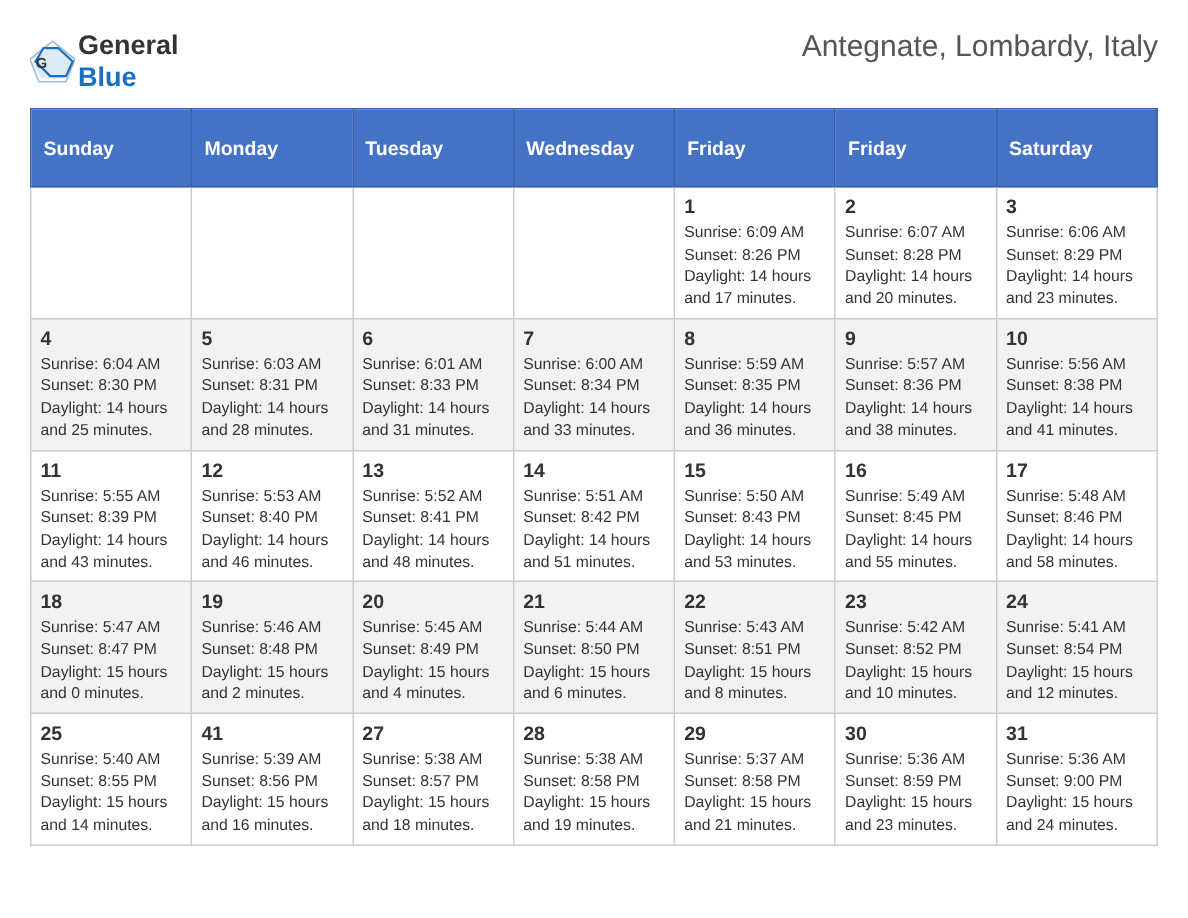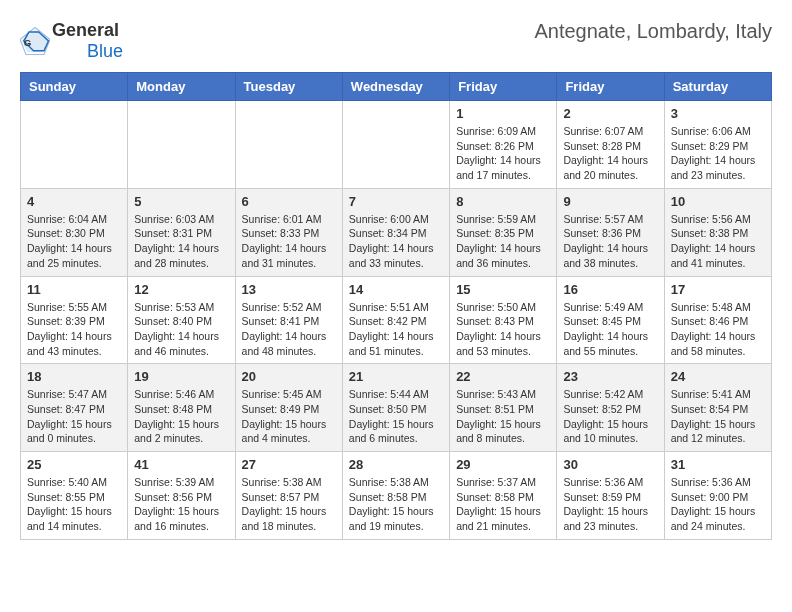--- a/index.html
+++ b/index.html
@@ -39,21 +39,21 @@
     }
     .calendar {
       width: 100%;
       border-collapse: collapse;
       border: 1px solid #ccc;
     }
     .calendar th {
       background-color: #4472c4;
       color: #fff;
       text-align: left;
-      padding: 6px 8px;
+      padding: 18px 8px;
       font-size: 13px;
       border: 1px solid #3a62b0;
     }
     .calendar td {
       vertical-align: top;
       border: 1px solid #ccc;
       padding: 5px 6px;
       width: calc(100% / 7);
       min-height: 80px;
       font-size: 11px;
@@ -84,21 +84,21 @@
   <div class="logo">
     <svg class="logo-icon" viewBox="0 0 40 40">
       <rect x="0" y="0" width="40" height="40" fill="white"></rect>
       <polygon points="20,5 38,20 30,35 10,35 2,20" fill="#1a6fc4" opacity="0.15"></polygon>
       <polygon points="25,8 38,20 32,33 18,33 5,20 12,8" fill="none" stroke="#1a6fc4" stroke-width="2"></polygon>
       <polygon points="20,2 40,18 32,38 8,38 0,18" fill="none" stroke="#4472c4" stroke-width="1.5" opacity="0.5"></polygon>
       <text x="5" y="26" font-size="13" font-weight="bold" fill="#333">G</text>
     </svg>
     <div>
       <span style="font-size:18px;font-weight:bold;color:#333;text-align:right;">General</span><br>
-      <span style="font-size:18px;font-weight:normal;color:#1a6fc4;margin-left:35px;">Blue</span>
+      <span style="font-size:18px;font-weight:bold;color:#1a6fc4;">Blue</span>
     </div>
   </div>
   <div class="title-block">
     <div class="location">Antegnate, Lombardy, Italy</div>
   </div>
 </div>
 
 <table class="calendar">
   <thead>
     <tr>

